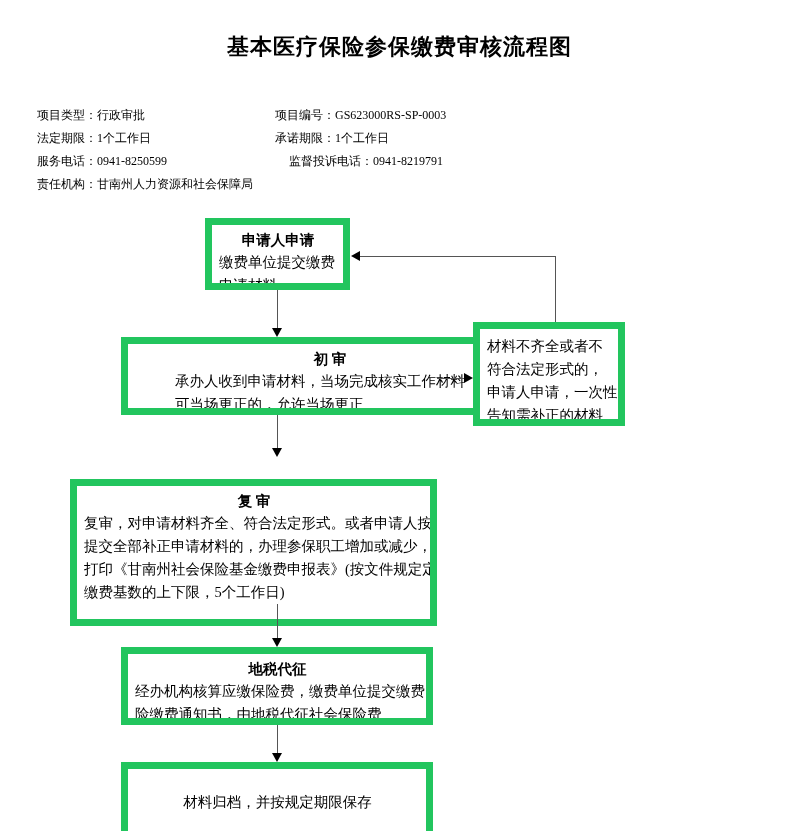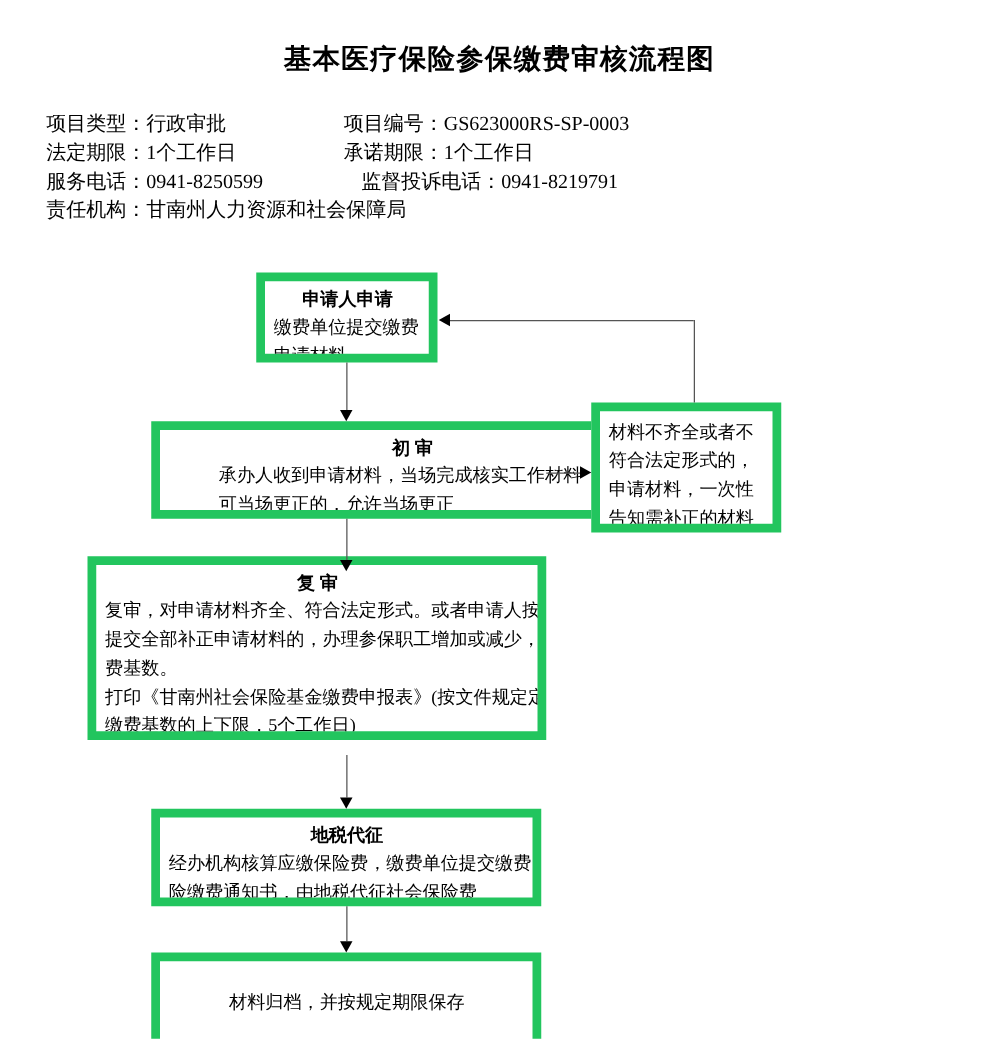--- a/index.html
+++ b/index.html
@@ -25,24 +25,24 @@
     text-align: center;
     font-size: 22px;
     font-weight: bold;
     letter-spacing: 1px;
     font-family: "Liberation Serif", "DejaVu Serif", serif;
   }
 
   
   #meta-block {
     position: absolute;
-    top: 88px;
+    top: 104px;
     left: 37px;
     width: 720px;
-    font-size: 16px;
+    font-size: 12px;
     line-height: 23px;
   }
   .meta-row {
     position: relative;
     height: 23px;
     white-space: nowrap;
   }
   .meta-left {
     position: absolute;
     left: 0;
@@ -86,21 +86,21 @@
     white-space: nowrap;
   }
   .node.centered .node-line {
     text-align: center;
   }
 
   
   #node-apply     { left: 205px; top: 218px;  width: 145px; height: 72px; }
   #node-first     { left: 121px; top: 337px;  width: 377px; height: 78px; padding-left: 47px; }
   #node-reject    { left: 473px; top: 322px;  width: 152px; height: 104px; }
-  #node-review    { left: 70px;  top: 445px;  width: 367px; height: 147px; }
+  #node-review    { left: 70px;  top: 479px;  width: 367px; height: 147px; }
   #node-tax       { left: 121px; top: 647px;  width: 312px; height: 78px; }
   #node-archive   { left: 121px; top: 762px;  width: 312px; height: 81px; }
 
   #node-apply .node-line { text-align: left; }
   #node-reject { padding-top: 6px; }
 
   
   .vline, .hline {
     position: absolute;
     background: #555555;
@@ -162,29 +162,28 @@
 
   <div class="node" id="node-first">
     <span class="node-title">初  审</span>
     <span class="node-line">承办人收到申请材料，当场完成核实工作材料</span>
     <span class="node-line">可当场更正的，允许当场更正</span>
   </div>
 
   <div class="node" id="node-reject">
     <span class="node-line">材料不齐全或者不</span>
     <span class="node-line">符合法定形式的，</span>
-    <span class="node-line">申请材料，一次性</span>
+    <span class="node-line">申请人申请，一次性</span>
     <span class="node-line">告知需补正的材料</span>
   </div>
 
   <div class="node" id="node-review">
     <span class="node-title">复  审</span>
     <span class="node-line">复审，对申请材料齐全、符合法定形式。或者申请人按照要求</span>
     <span class="node-line">提交全部补正申请材料的，办理参保职工增加或减少，审核缴</span>
-    <span class="node-line">费基数。</span>
     <span class="node-line">打印《甘南州社会保险基金缴费申报表》(按文件规定定期调整</span>
     <span class="node-line">缴费基数的上下限，5个工作日)</span>
   </div>
 
   <div class="node" id="node-tax">
     <span class="node-title">地税代征</span>
     <span class="node-line">经办机构核算应缴保险费，缴费单位提交缴费</span>
     <span class="node-line">险缴费通知书，由地税代征社会保险费</span>
   </div>
 

